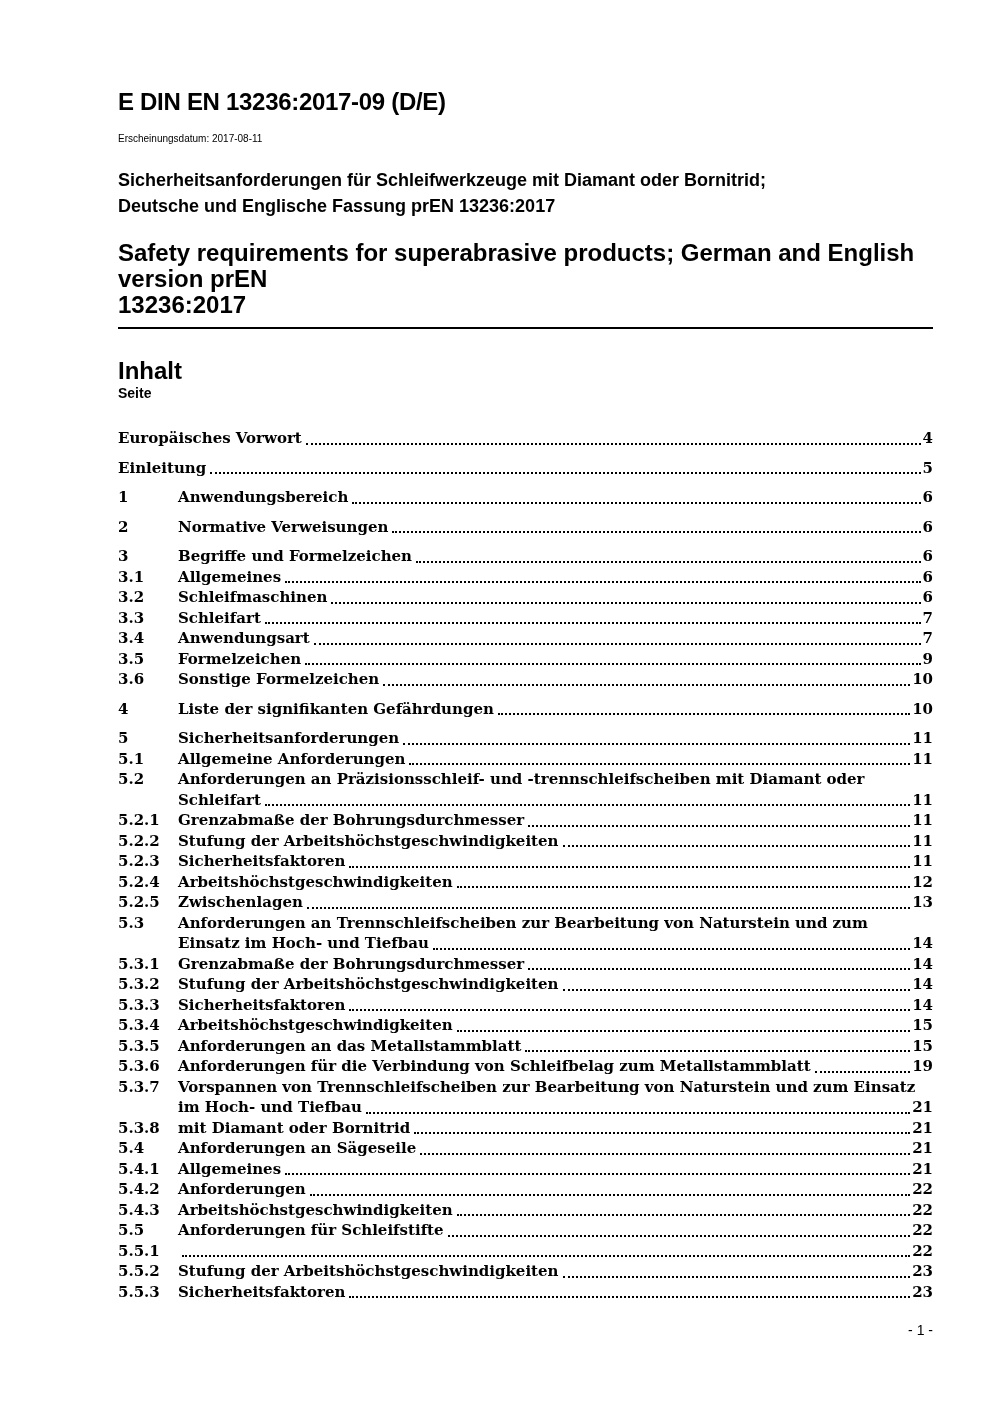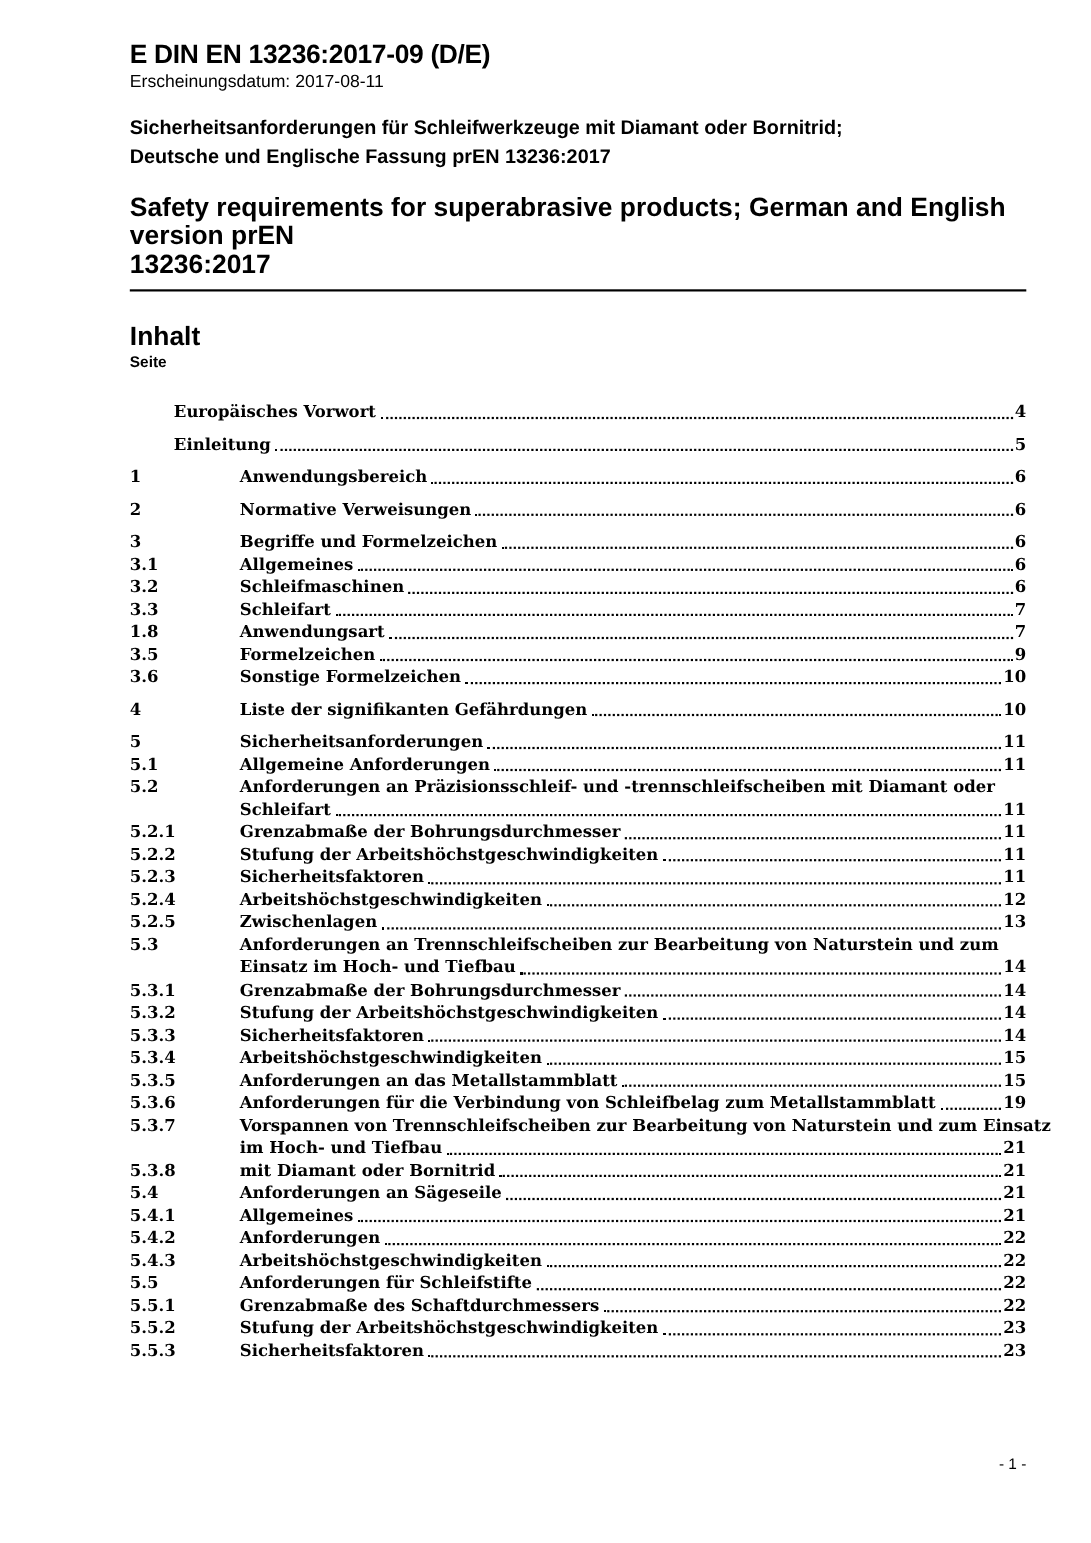--- a/index.html
+++ b/index.html
@@ -7,34 +7,34 @@
     width: 992px; height: 1403px;
     background: #ffffff;
     font-family: "Liberation Sans", sans-serif;
     color: #000000;
     overflow: hidden;
     position: relative;
   }
   .page {
     position: relative;
     width: 992px; height: 1203px;
-    padding: 36px 59px 0 118px;
+    padding: 88px 59px 0 118px;
   }
   
   .doc-title {
     font-size: 24px;
     font-weight: bold;
     line-height: 28px;
     letter-spacing: -0.3px;
   }
   .doc-date {
-    font-size: 16px;
+    font-size: 10px;
     font-weight: normal;
     line-height: 18px;
-    margin-top: 2px;
+    margin-top: 14px;
   }
   .doc-subtitle-de {
     font-size: 18px;
     font-weight: bold;
     line-height: 26px;
     margin-top: 19px;
     white-space: pre-line;
   }
   .doc-subtitle-en {
     font-size: 24px;
@@ -74,21 +74,21 @@
   .toc-row {
     display: flex;
     line-height: 20.5px;
   }
   .toc-row.major { margin-top: 9px; }
   .toc-num {
     flex: none;
     width: 60px;
     white-space: nowrap;
   }
-  .toc-body { flex: 1; min-width: 0; margin-left: 40px; }
+  .toc-body { flex: 1; min-width: 0; }
   .toc-line { display: flex; }
   .toc-label { flex: none; white-space: nowrap; }
   .toc-leader {
     flex: 1;
     border-bottom: 2px dotted #000;
     margin: 0 2px 4px 4px;
     min-width: 10px;
   }
   .toc-page {
     flex: none;
@@ -196,21 +196,21 @@
         <div class="toc-num">3.3</div>
         <div class="toc-body">
           <div class="toc-line">
             <span class="toc-label">Schleifart</span>
             <span class="toc-leader"></span>
             <span class="toc-page">7</span>
           </div>
         </div>
       </div>
       <div class="toc-row">
-        <div class="toc-num">1.8</div>
+        <div class="toc-num">3.4</div>
         <div class="toc-body">
           <div class="toc-line">
             <span class="toc-label">Anwendungsart</span>
             <span class="toc-leader"></span>
             <span class="toc-page">7</span>
           </div>
         </div>
       </div>
       <div class="toc-row">
         <div class="toc-num">3.5</div>
@@ -468,21 +468,20 @@
             <span class="toc-label">Anforderungen für Schleifstifte</span>
             <span class="toc-leader"></span>
             <span class="toc-page">22</span>
           </div>
         </div>
       </div>
       <div class="toc-row">
         <div class="toc-num">5.5.1</div>
         <div class="toc-body">
           <div class="toc-line">
-            <span class="toc-label">Grenzabmaße des Schaftdurchmessers</span>
             <span class="toc-leader"></span>
             <span class="toc-page">22</span>
           </div>
         </div>
       </div>
       <div class="toc-row">
         <div class="toc-num">5.5.2</div>
         <div class="toc-body">
           <div class="toc-line">
             <span class="toc-label">Stufung der Arbeitshöchstgeschwindigkeiten</span>

